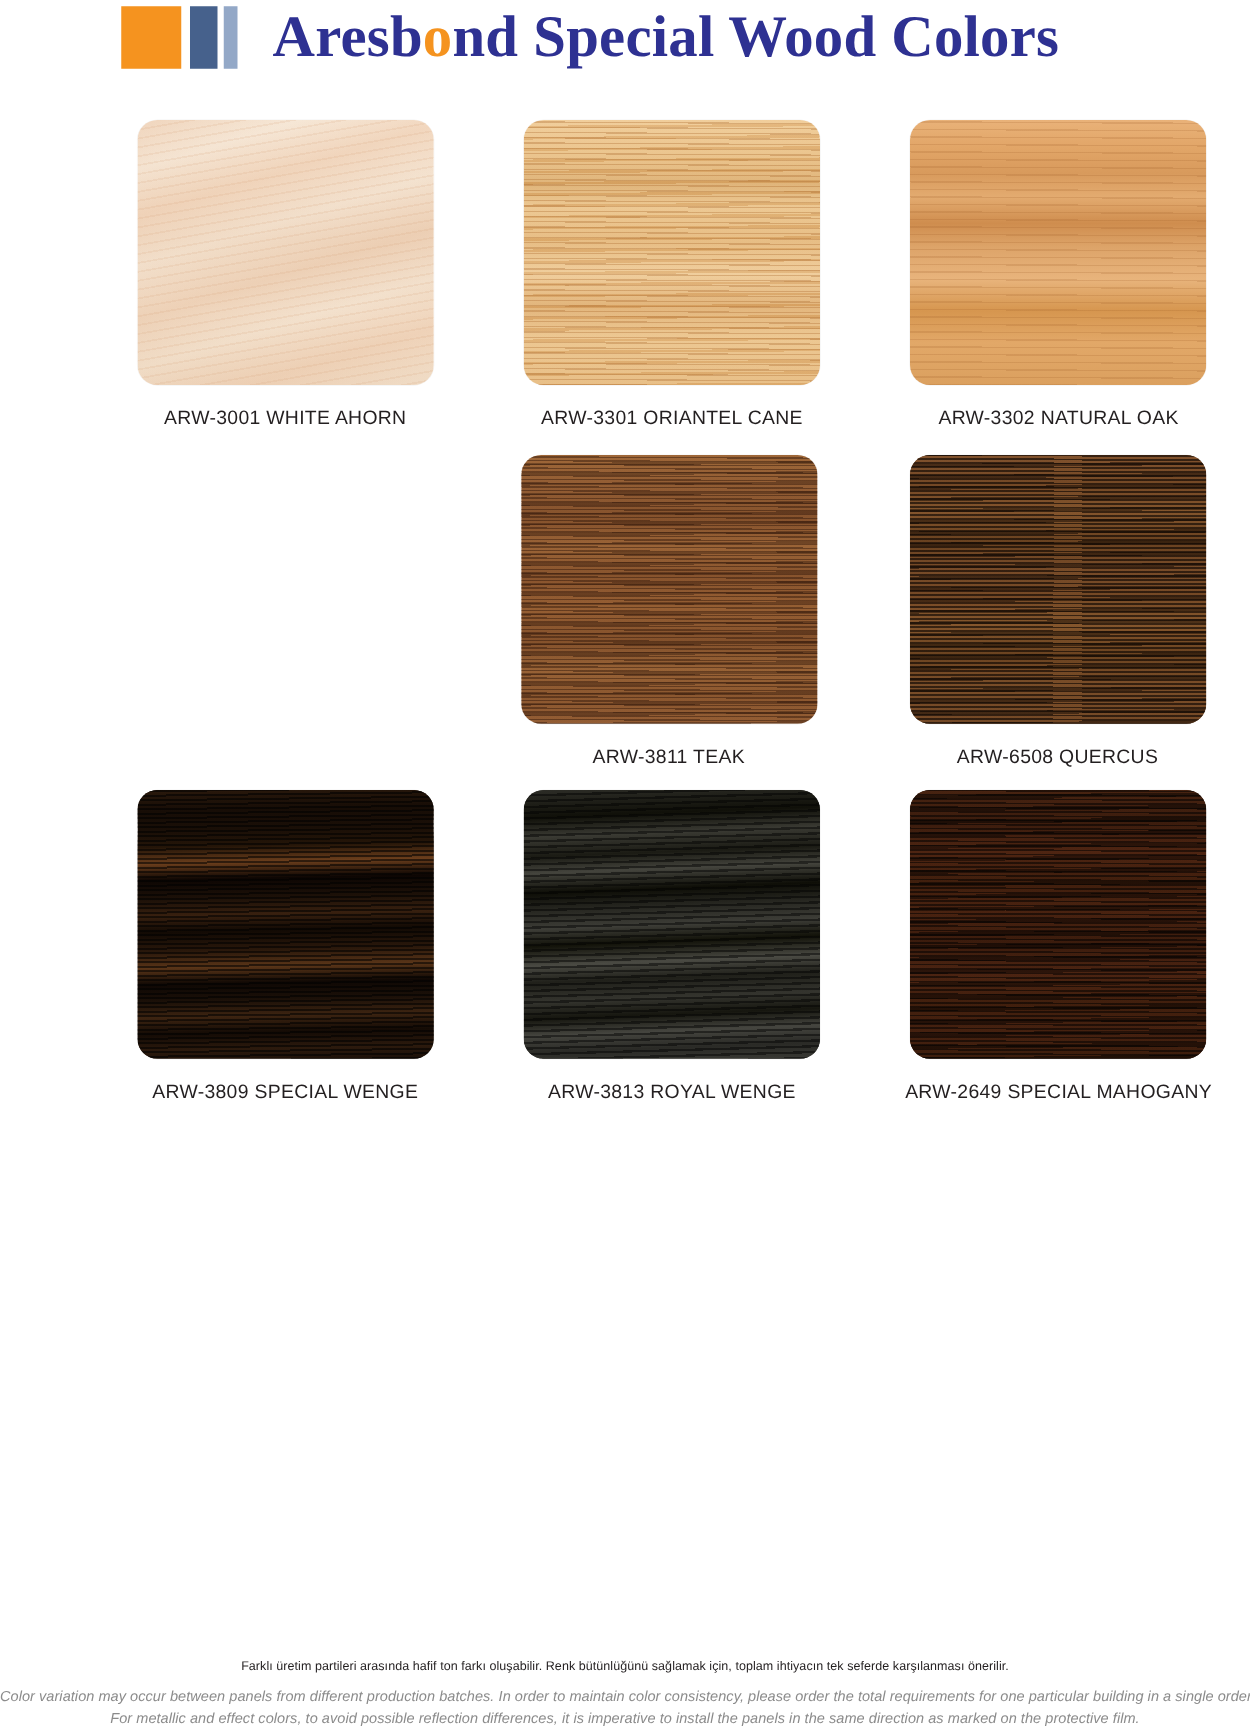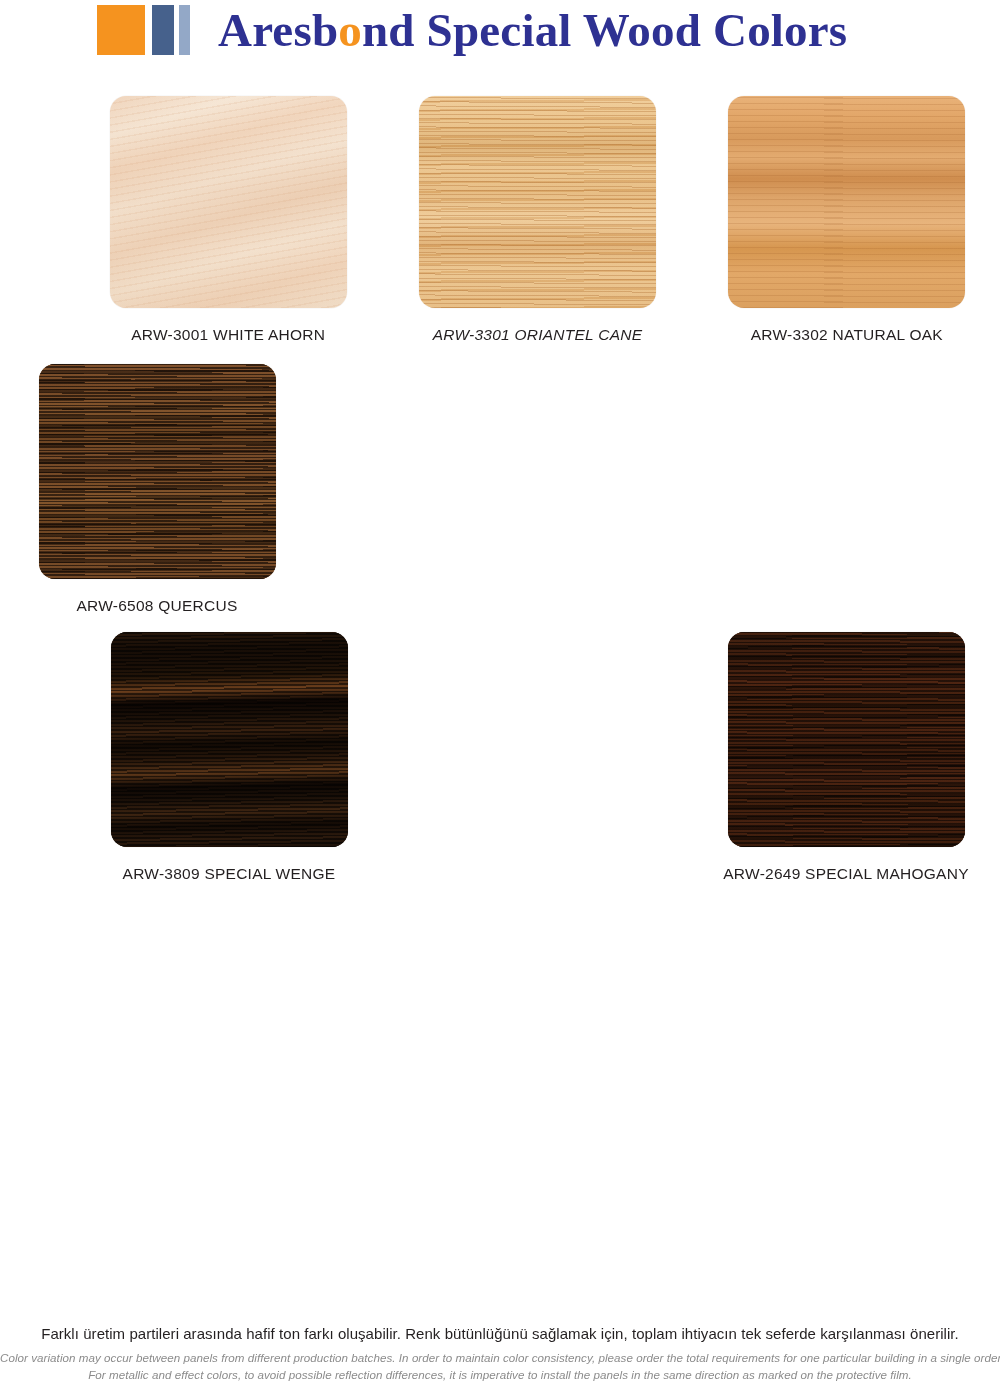--- a/index.html
+++ b/index.html
@@ -66,33 +66,33 @@
   .grid {
     position: absolute;
     top: 96px;
     left: 0;
     width: 1000px;
   }
 
   .swatch-row {
     display: flex;
     width: 1000px;
-    justify-content: space-between;
+    justify-content: flex-end;
   }
   .swatch-row.row-land { height: 268px; }
   .swatch-row.row-port { height: 268px; }
 
   .swatch-cell {
     width: 308px;
     display: flex;
     flex-direction: column;
     align-items: center;
   }
   .swatch-cell.c0 { margin-left: 75px; }
-  .swatch-cell.c1 { margin-left: 3px; font-style: italic; }
+  .swatch-cell.c1 { margin-left: 3px; }
   .swatch-cell.c2 { margin-left: 3px; }
 
   .chip {
     border-radius: 16px;
     position: relative;
     overflow: hidden;
     box-shadow: 0 0 0 0.5px rgba(0,0,0,0.05);
   }
   .chip.landscape { width: 237px; height: 212px; }
   .chip.portrait  { width: 237px; height: 215px; }
@@ -292,21 +292,21 @@
   
   .footer {
     position: absolute;
     left: 0;
     bottom: 6px;
     width: 1000px;
     text-align: center;
   }
   .footer-tr {
     font-family: "Liberation Sans", sans-serif;
-    font-size: 15px;
+    font-size: 10px;
     color: #231f20;
     line-height: 22px;
     letter-spacing: 0.05px;
   }
   .footer-en {
     font-family: "Liberation Sans", sans-serif;
     font-size: 11.6px;
     font-style: italic;
     color: #8b8b8b;
     line-height: 17px;
@@ -347,34 +347,46 @@
       <div class="swatch-cell c2">
         <div class="chip landscape">
           <div class="grain w-oak"></div>
         </div>
         <div class="swatch-label">ARW-3302 NATURAL OAK</div>
       </div>
     </div>
 
 
     <div class="swatch-row row-port">
+      <div class="swatch-cell c0">
+        <div class="chip portrait">
+          <div class="grain w-teak"></div>
+        </div>
+        <div class="swatch-label">ARW-3811 TEAK</div>
+      </div>
       <div class="swatch-cell c2">
         <div class="chip portrait">
           <div class="grain w-quercus"></div>
         </div>
         <div class="swatch-label">ARW-6508 QUERCUS</div>
       </div>
     </div>
 
     <div class="swatch-row row-port">
       <div class="swatch-cell c0">
         <div class="chip portrait">
           <div class="grain w-wenge"></div>
         </div>
         <div class="swatch-label">ARW-3809 SPECIAL WENGE</div>
+      </div>
+      <div class="swatch-cell c1">
+        <div class="chip portrait">
+          <div class="grain w-royalwenge"></div>
+        </div>
+        <div class="swatch-label">ARW-3813 ROYAL WENGE</div>
       </div>
       <div class="swatch-cell c2">
         <div class="chip portrait">
           <div class="grain w-mahogany"></div>
         </div>
         <div class="swatch-label">ARW-2649 SPECIAL MAHOGANY</div>
       </div>
     </div>
 
   </div>

